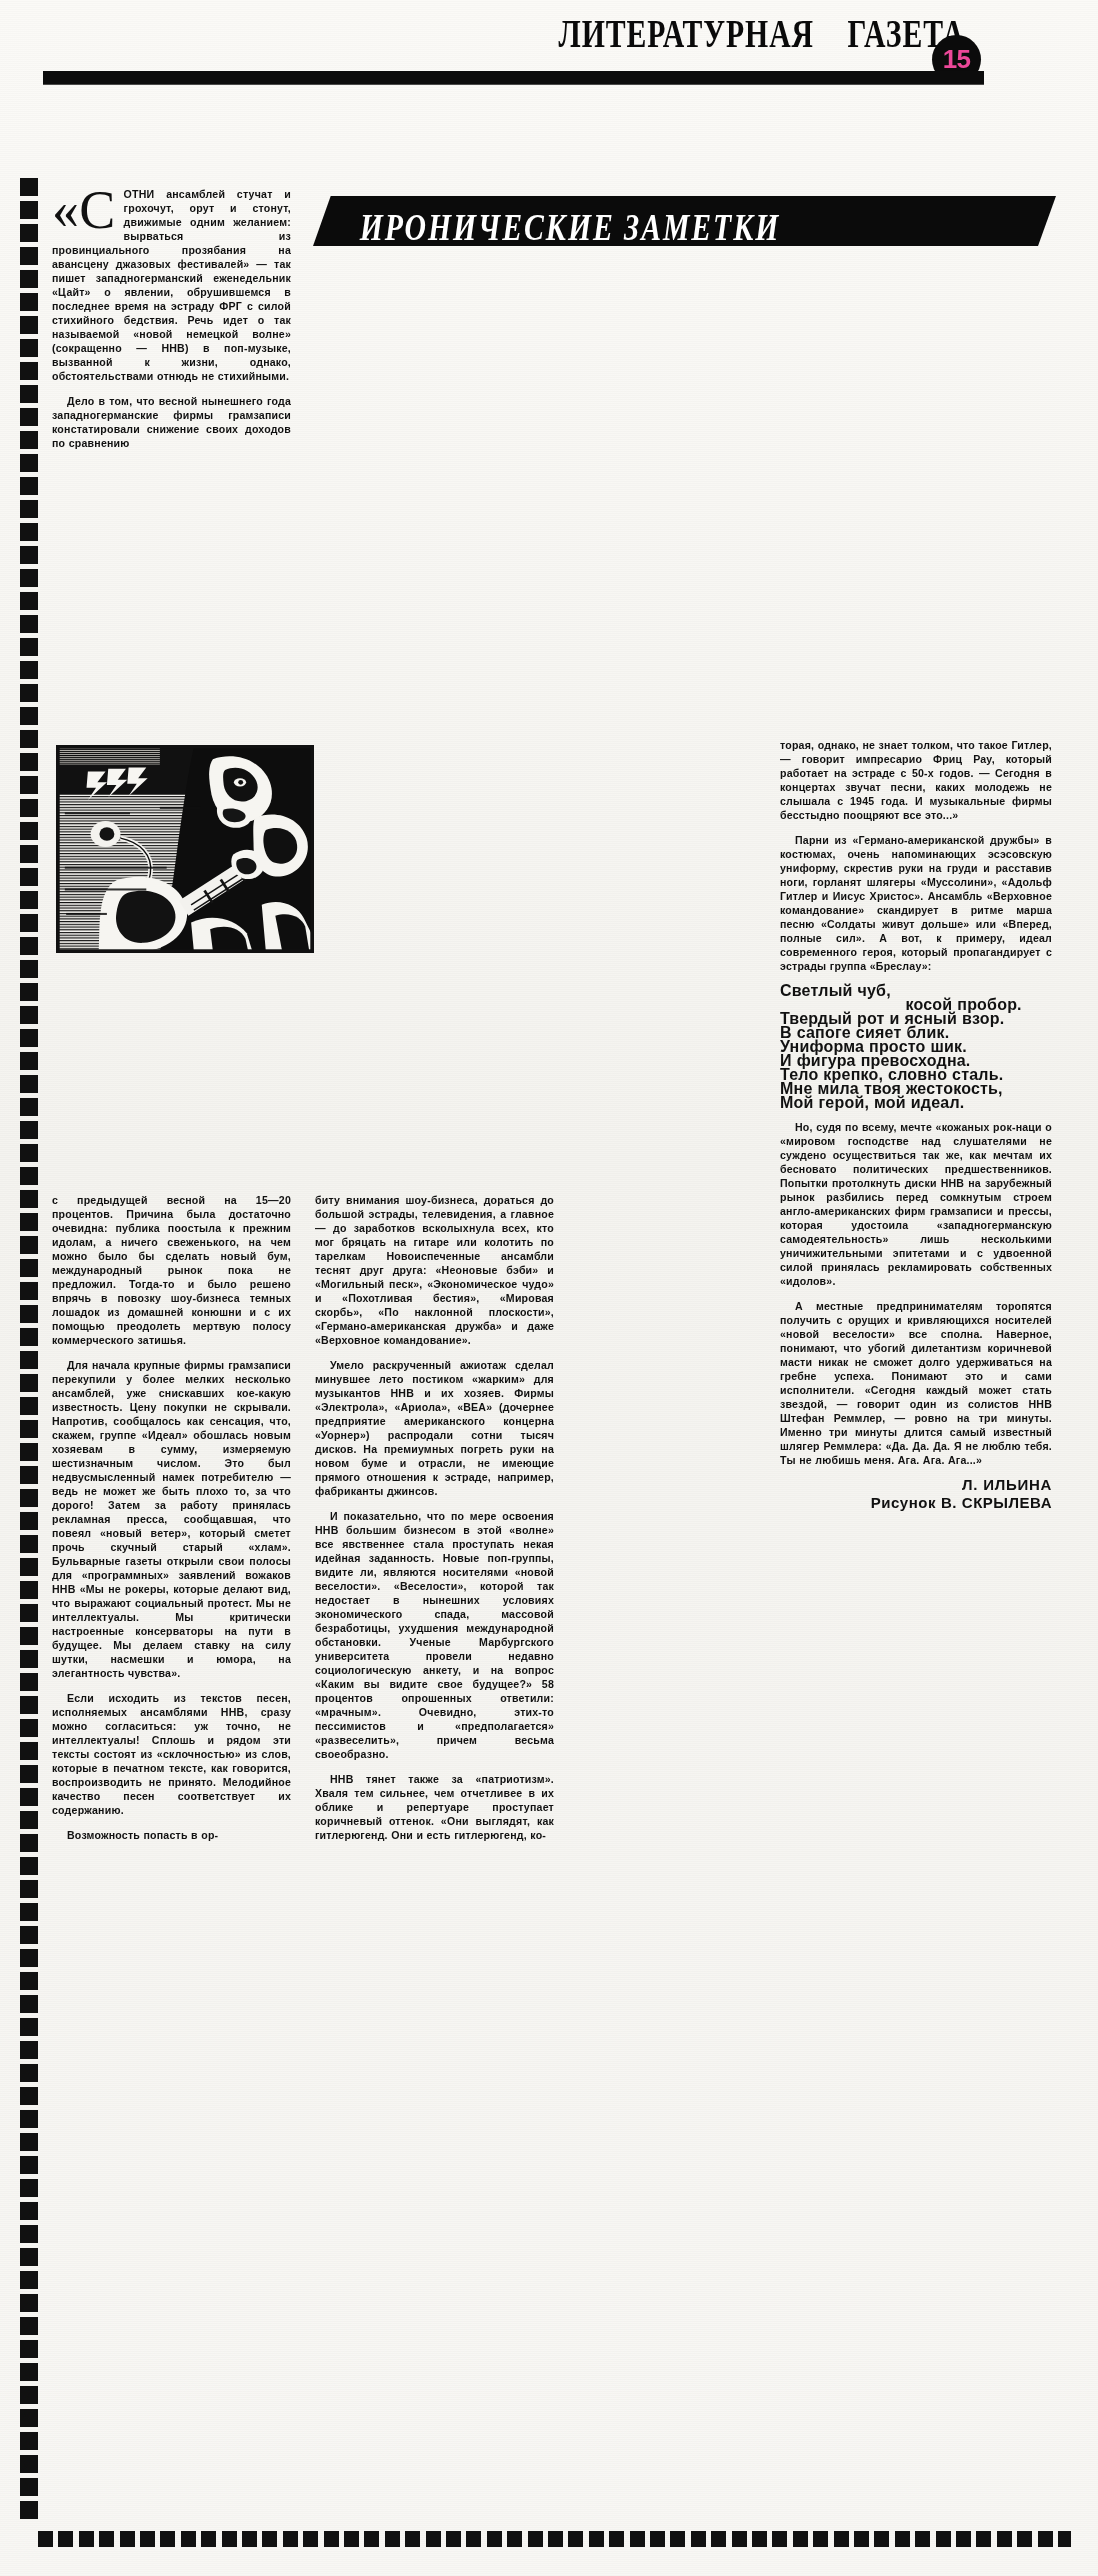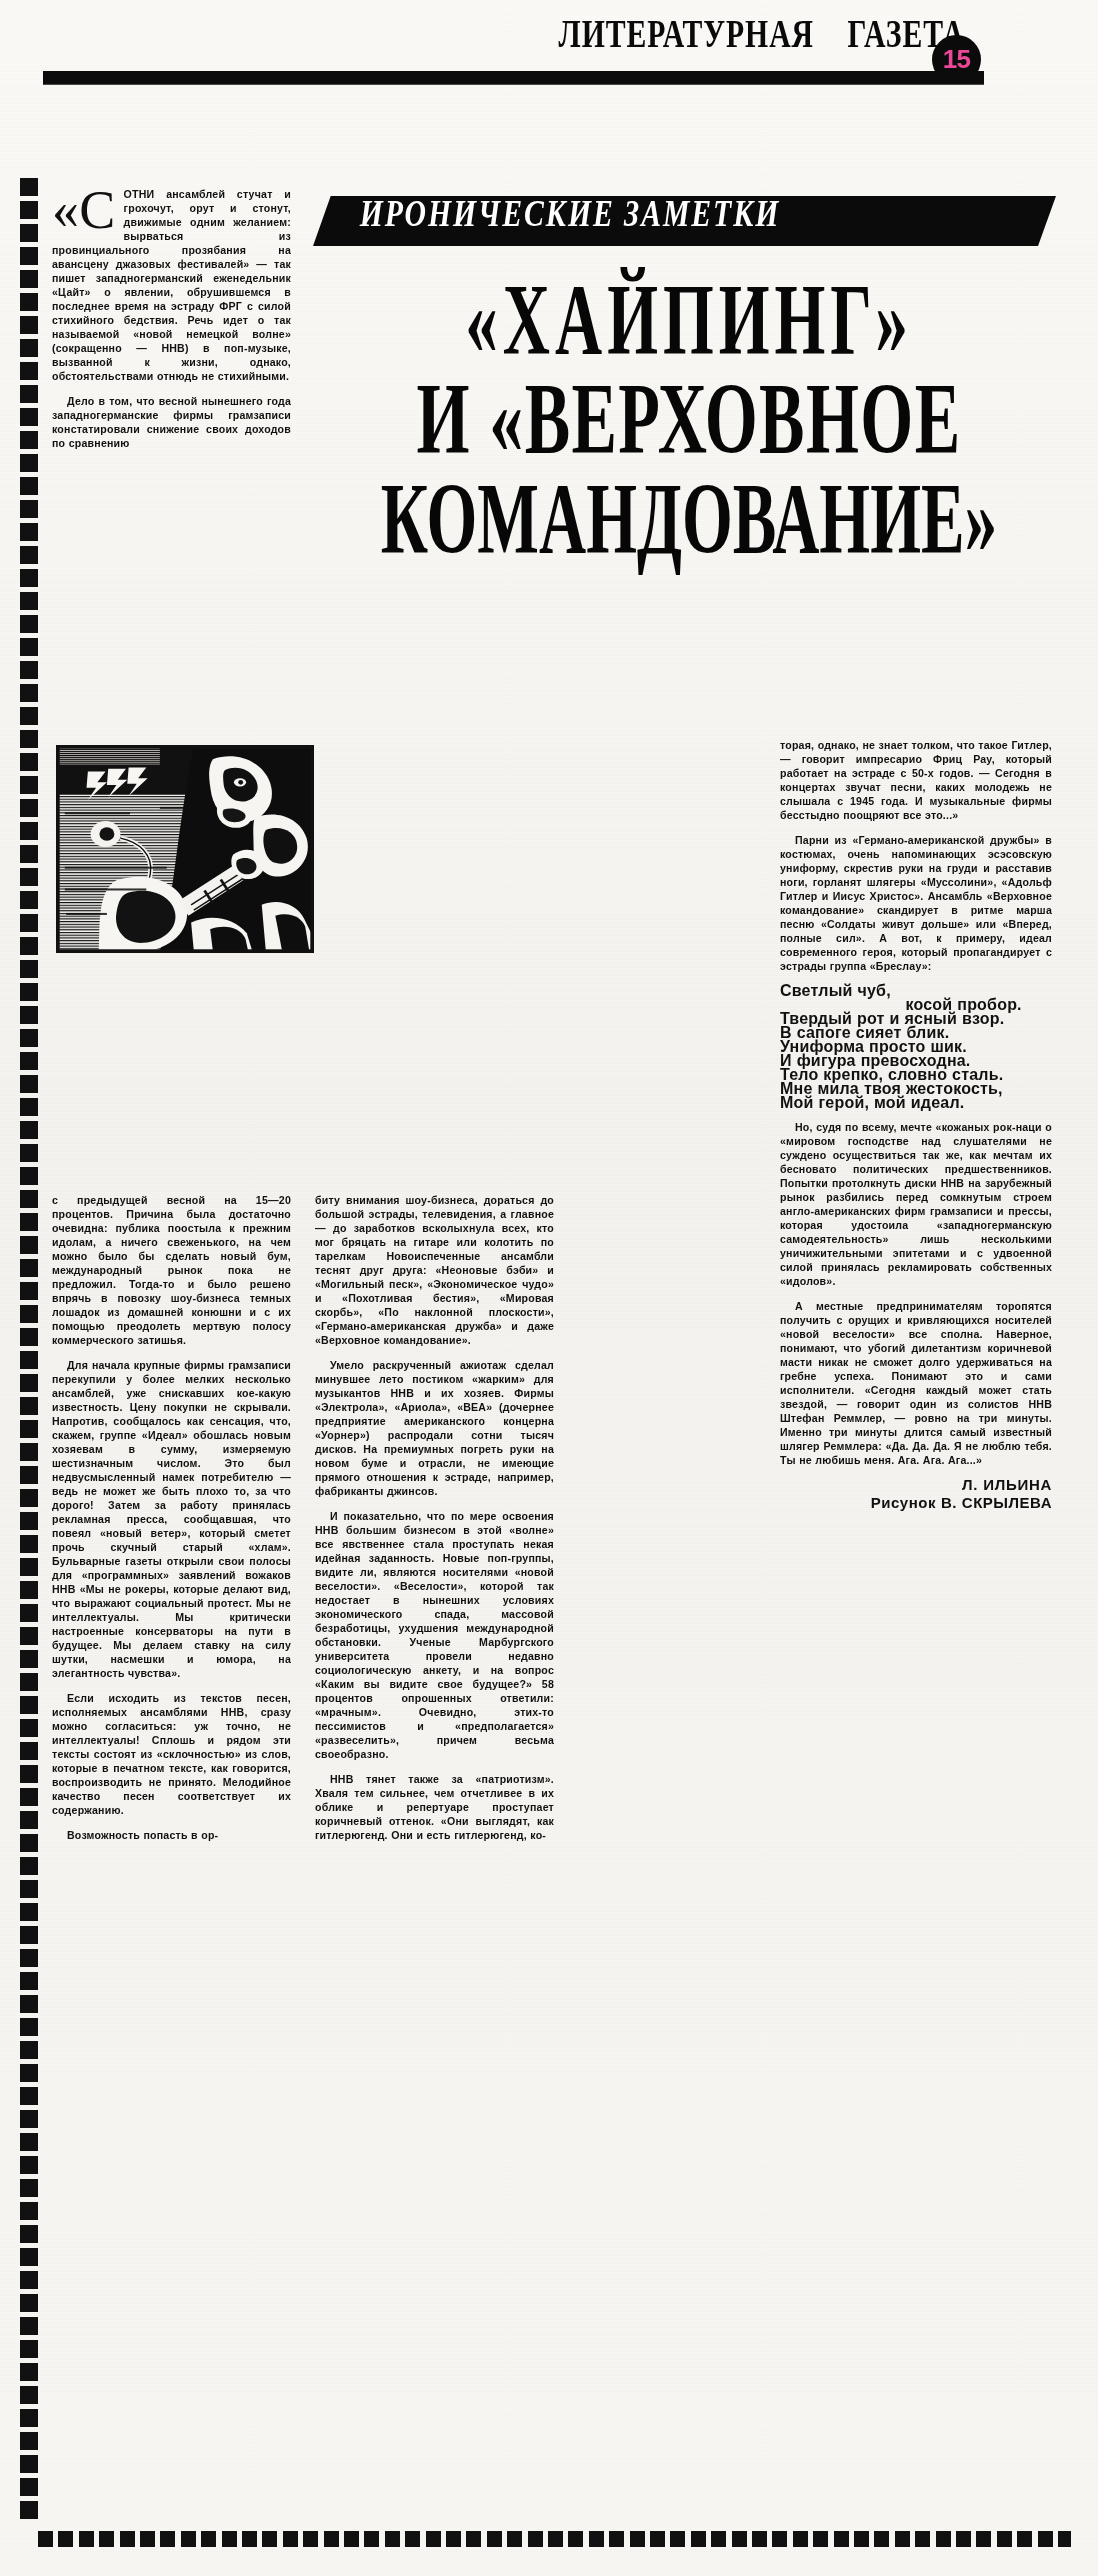--- a/index.html
+++ b/index.html
@@ -54,21 +54,21 @@
     position:absolute;left:43px;top:71px;width:941px;height:13px;background:#0c0c0c;
     box-shadow:0 0.7px 0 #000;
   }
   
   .sheet{position:absolute;left:0;top:0;width:1004px;height:2576px;}
   
   .kicker{
     position:absolute;left:313px;top:196px;width:743px;height:50px;
     background:#0b0b0b;
     clip-path:polygon(17.7px 0, 743px 0, 725px 50px, 0 50px);
-    display:flex;align-items:flex-start;
+    display:flex;align-items:flex-end;
   }
   .kicker span{
     color:#fff;font-family:"Liberation Serif", serif;font-style:italic;font-weight:700;
     font-size:31px;letter-spacing:2px;margin-left:38px;
     transform:scaleY(1.2) scaleX(0.96);
     white-space:nowrap;
   }
   
   .headline{
     position:absolute;left:318px;top:272px;width:742px;
@@ -150,25 +150,20 @@
   </div>
   <div class="page-badge">
     <span>15</span>
   </div>
   <div class="mast-rule"></div>
 
   <div class="kicker">
     <span>ИРОНИЧЕСКИЕ ЗАМЕТКИ</span>
   </div>
 
-  <div class="headline">
-    <span class="hl-line hl1">«ХАЙПИНГ»</span>
-    <span class="hl-line hl2">И «ВЕРХОВНОЕ</span>
-    <span class="hl-line hl3">КОМАНДОВАНИЕ»</span>
-  </div>
 
   <div class="col lead">
     <p>
       <span class="dropcap">«С</span><span>ОТНИ ансамблей стучат и грохочут, орут и стонут, движимые одним желанием: вырваться из провинциального прозябания на авансцену джазовых фестивалей» — так пишет западногерманский еженедельник «Цайт» о явлении, обрушившемся в последнее время на эстраду ФРГ с силой стихийного бедствия. Речь идет о так называемой «новой немецкой волне» (сокращенно — ННВ) в поп-музыке, вызванной к жизни, однако, обстоятельствами отнюдь не стихийными.</span>
     </p>
     <p style="text-indent:15px;">Дело в том, что весной нынешнего года западногерманские фирмы грамзаписи констатировали снижение своих доходов по сравнению</p>
   </div>
 
   <div class="illo-wrap">
     <div class="illo">

